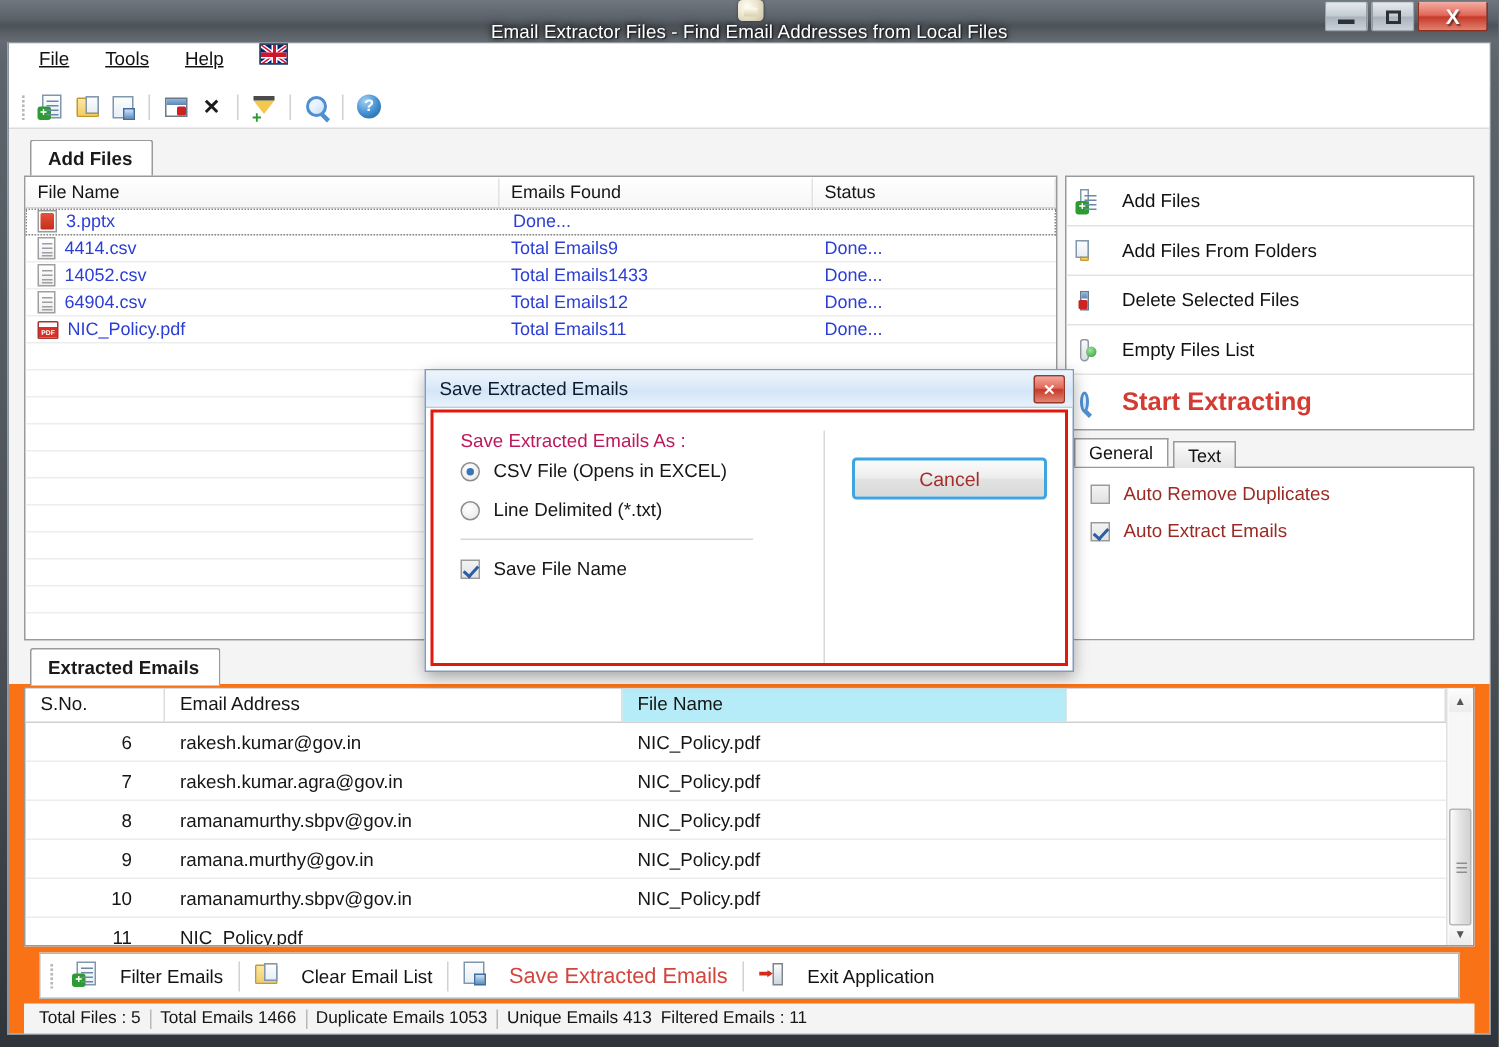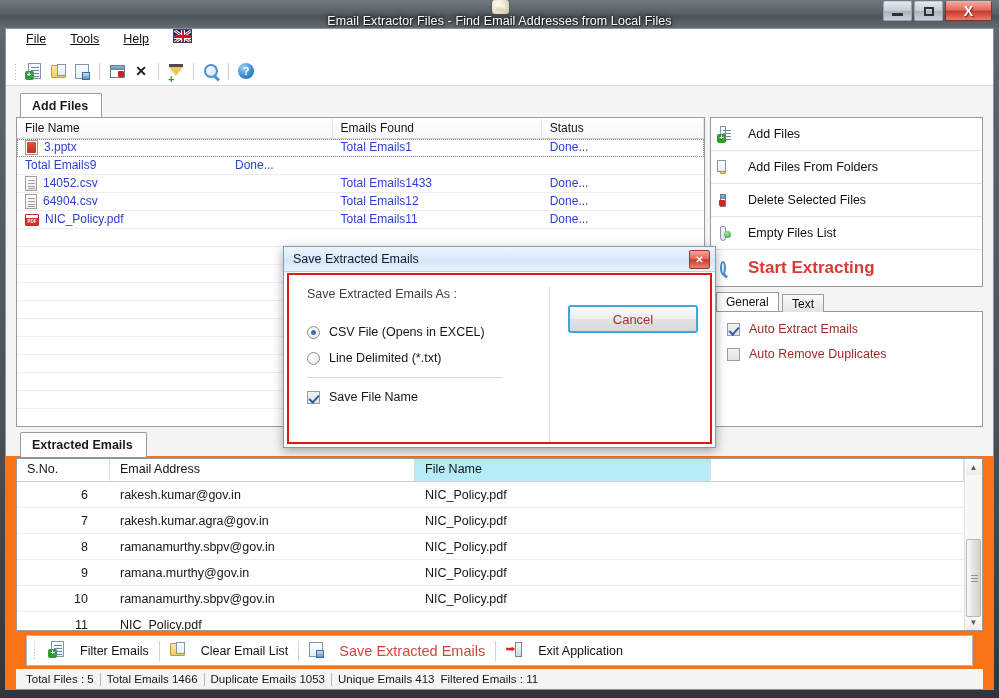--- a/index.html
+++ b/index.html
@@ -538,21 +538,21 @@
   .dlg-body {
     position: absolute;
     left: 3px; top: 26px; right: 3px; bottom: 3px;
     border: 2px solid #e01b0e;
     background: #ffffff;
     box-sizing: border-box;
     padding: 12px 0 0 18px;
     display: flex;
   }
   .dlg-left { width: 243px; border-right: 1px solid #d8d8d8; padding-right: 8px; box-sizing: border-box; }
-  .dlg-heading { font-size: 12.5px; color: #404040; margin-bottom: 24px; }
+  .dlg-heading { font-size: 12.5px; color: #be185d; margin-bottom: 6px; }
   .radio-line { display: flex; align-items: center; margin-bottom: 12px; font-size: 12.5px; color: #161616; }
   .rbox {
     width: 13px; height: 13px; border-radius: 50%;
     border: 1px solid #8d8d8d;
     background: radial-gradient(circle at 40% 35%, #ffffff, #e6e6e6);
     margin-right: 9px; position: relative; box-sizing: border-box; flex: none;
   }
   .rbox.checked::after {
     content: ""; position: absolute; left: 3px; top: 3px;
     width: 5px; height: 5px; border-radius: 50%;
@@ -659,24 +659,27 @@
           <div class="hc col-file">File Name</div>
           <div class="hc col-emails">Emails Found</div>
           <div class="hc col-status">Status</div>
         </div>
 
         <div class="grid-row sel-focus">
           <div class="gc col-file">
               <span class="ic ic-pptx"></span>
               <span>3.pptx</span>
             </div>
-          <div class="gc col-emails">Total Emails1</div>
           <div class="gc col-status">Done...</div>
         </div>
         <div class="grid-row">
+          <div class="gc col-file">
+              <span class="ic ic-csv"></span>
+              <span>4414.csv</span>
+            </div>
           <div class="gc col-emails">Total Emails9</div>
           <div class="gc col-status">Done...</div>
         </div>
         <div class="grid-row">
           <div class="gc col-file">
               <span class="ic ic-csv"></span>
               <span>14052.csv</span>
             </div>
           <div class="gc col-emails">Total Emails1433</div>
           <div class="gc col-status">Done...</div>
@@ -748,26 +751,26 @@
           </div>
         </div>
 
         <div class="opt-box">
           <div class="opt-tabs">
             <span class="opt-tab">General</span>
             <span class="opt-tab inactive">Text</span>
           </div>
           <div class="opt-body">
             <div class="chk-line">
+              <span class="cbox"></span>
+              <span>Auto Remove Duplicates</span>
+            </div>
+            <div class="chk-line">
               <span class="cbox checked"></span>
               <span>Auto Extract Emails</span>
-            </div>
-            <div class="chk-line">
-              <span class="cbox"></span>
-              <span>Auto Remove Duplicates</span>
             </div>
           </div>
         </div>
       </div>
     </div>
 
     <div class="tabstrip" style="padding-top:4px;">
       <div class="tab">Extracted Emails</div>
     </div>
 

